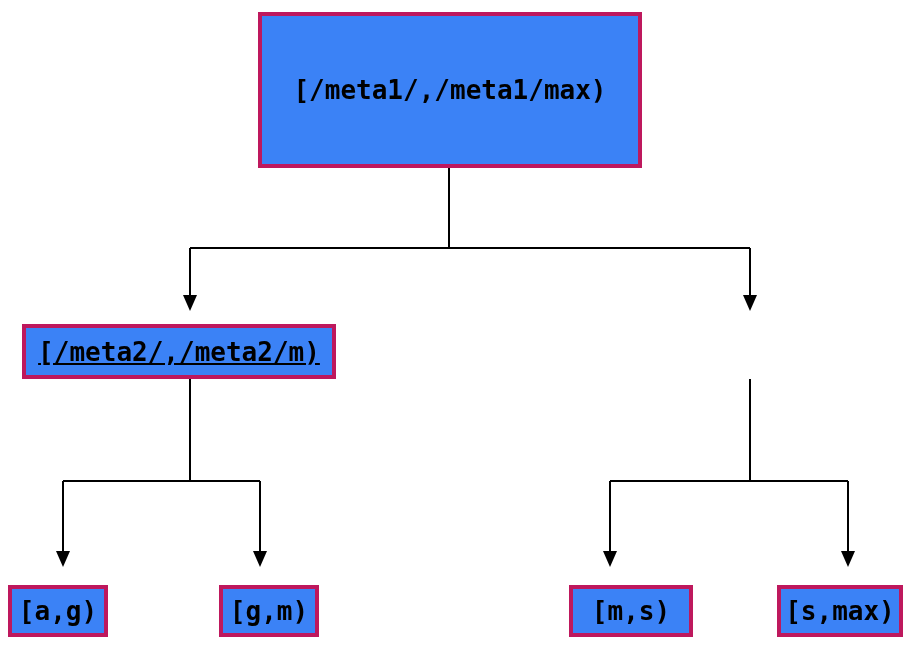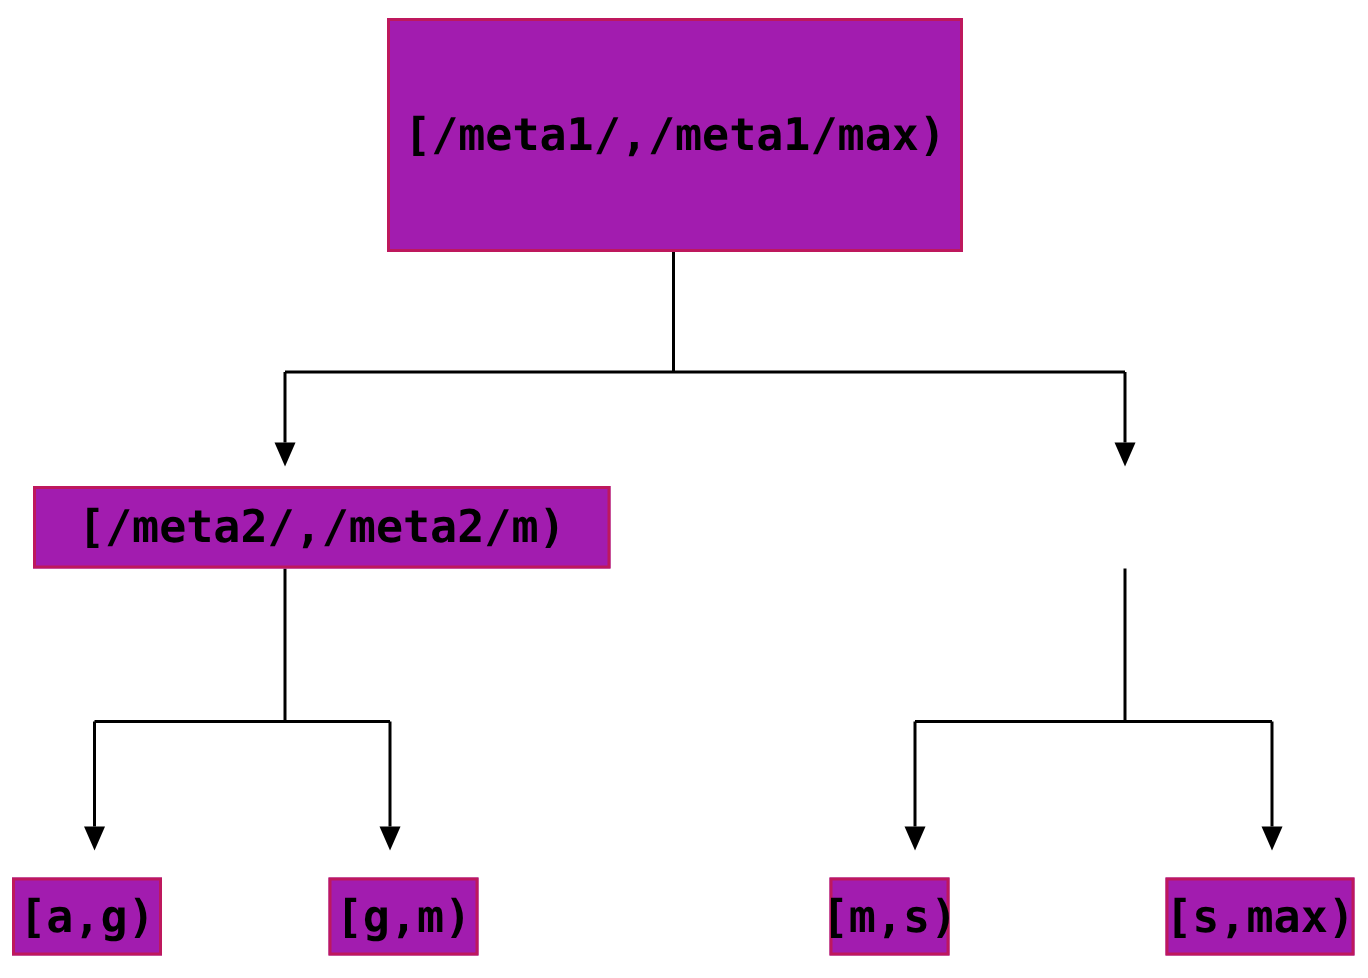--- a/index.html
+++ b/index.html
@@ -27,36 +27,36 @@
     stroke-width: 2;
     fill: none;
   }
   .edges-svg polygon {
     fill: #000000;
     stroke: none;
   }
   .node {
     position: absolute;
     box-sizing: border-box;
-    border: 2px solid #be185d;
-    background: #a21caf;
+    border: 4px solid #be185d;
+    background: #3b82f6;
     display: flex;
     align-items: center;
     justify-content: center;
-    font-size: 30px;
+    font-size: 26px;
     font-weight: bold;
     color: #000000;
     white-space: nowrap;
   }
   .node-root       { left: 258px; top: 12px;  width: 384px; height: 156px; }
-  .node-left       { left: 22px;  top: 324px; width: 385px; height: 55px;  }
+  .node-left       { left: 22px;  top: 324px; width: 314px; height: 55px; text-decoration: underline;  }
   .node-right      { left: 583px; top: 324px; width: 320px; height: 55px;  }
   .node-leaf-ag    { left: 8px;   top: 585px; width: 100px; height: 52px;  }
   .node-leaf-gm    { left: 203px; top: 585px; width: 100px; height: 52px; margin-left: 16px;  }
-  .node-leaf-ms    { left: 553px; top: 585px; width: 80px; height: 52px;  }
+  .node-leaf-ms    { left: 569px; top: 585px; width: 124px; height: 52px;  }
   .node-leaf-smax  { left: 777px; top: 585px; width: 126px; height: 52px;  }
 </style>
 </head>
 <body>
 
 <div class="canvas">
 
   <svg class="edges-svg" viewBox="0 0 912 652" xmlns="http://www.w3.org/2000/svg">
 
     <path d="M449 168 L449 248"></path>

